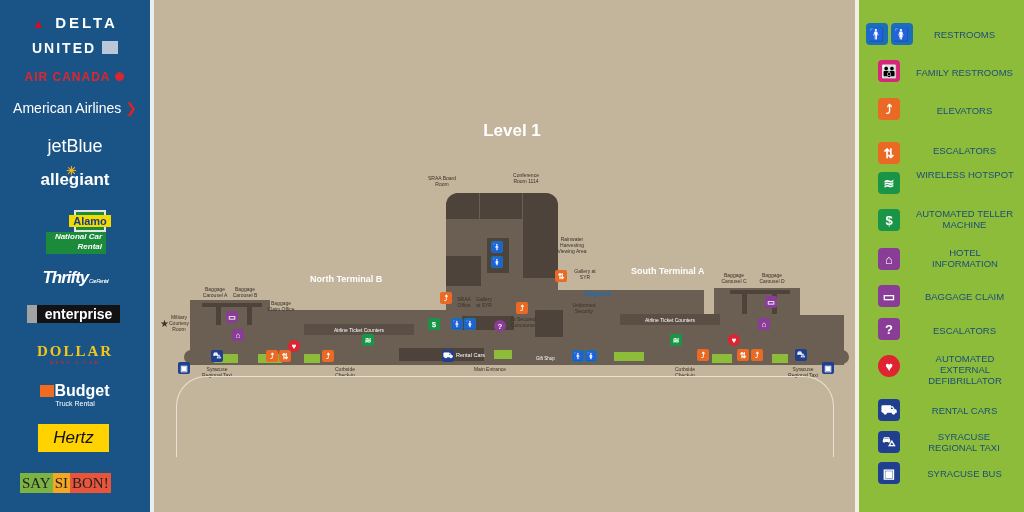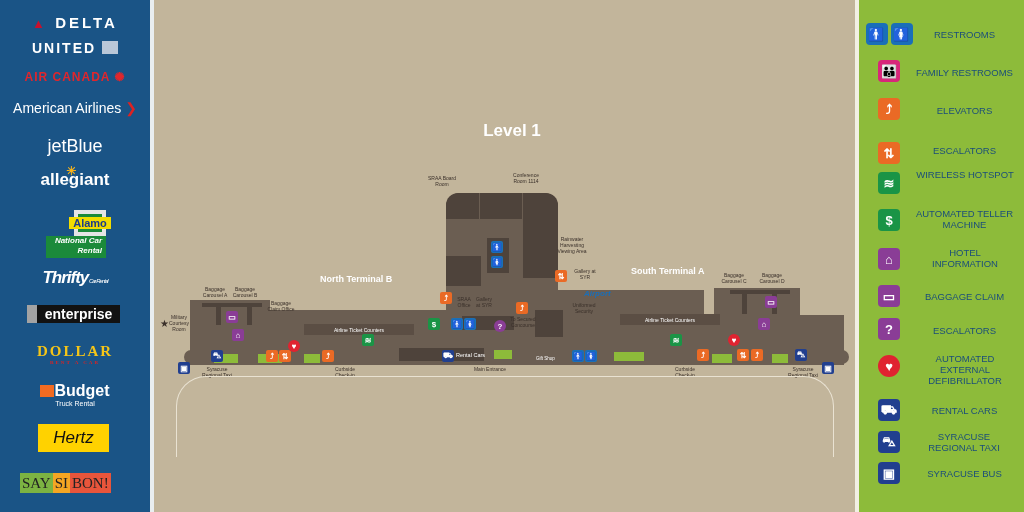--- a/index.html
+++ b/index.html
@@ -43,21 +43,21 @@
   </div>
   <div class="brand" style="top:100px;color:#fff;font-size:14px;">
     <span>American Airlines</span> <span style="color:#d22;">❯</span>
   </div>
   <div class="brand" style="top:136px;color:#fff;font-size:18px;">jetBlue</div>
   <div class="brand" style="top:170px;color:#fff;font-weight:bold;font-size:17px;">
     <span style="position:absolute;left:66px;top:-6px;color:#f6b21b;font-size:12px;">☀</span>
     <span>allegiant</span>
   </div>
   <div style="position:absolute;left:46px;top:210px;width:60px;height:44px;">
-    <div style="background:#1b8a3a;height:18px;border:4px solid #e5e5e5;display:flex;align-items:center;justify-content:center;margin-left:28px;">
+    <div style="background:#1b8a3a;height:18px;border:2px solid #e5e5e5;display:flex;align-items:center;justify-content:center;margin-left:28px;">
       <span style="background:#f2dc00;color:#1b3c8a;font-weight:bold;font-size:11px;padding:0 4px;">Alamo</span>
     </div>
     <div style="background:#1b8a3a;height:22px;color:#fff;font-size:8px;font-style:italic;font-weight:bold;text-align:right;padding-right:4px;line-height:10px;">National Car Rental</div>
   </div>
   <div class="brand" style="top:268px;color:#fff;font-weight:bold;font-style:italic;font-size:17px;letter-spacing:-1px;">Thrifty<span style="font-size:6px;font-weight:normal;"> Car Rental</span></div>
   <div style="position:absolute;left:27px;top:305px;width:93px;height:18px;background:#121212;color:#fff;font-weight:bold;font-size:14px;text-align:center;line-height:18px;border-left:10px solid #a3a3a3;box-sizing:border-box;">enterprise</div>
   <div class="brand" style="top:343px;color:#f5c518;font-family:'Liberation Serif',serif;font-weight:bold;font-size:15px;letter-spacing:2px;">DOLLAR<div style="font-size:5px;color:#d22;letter-spacing:2px;">RENT A CAR</div></div>
   <div class="brand" style="top:382px;color:#fff;font-weight:bold;font-size:16px;">
     <span style="display:inline-block;width:14px;height:12px;background:#f26b21;vertical-align:-1px;"></span>Budget
     <div style="font-size:7px;font-weight:normal;">Truck Rental</div>
@@ -102,21 +102,21 @@
   <div class="dark" style="left:308px;top:316px;width:52px;height:14px;"></div>
   <div class="dark" style="left:245px;top:348px;width:85px;height:13px;"></div>
 
   <div class="band" style="left:150px;top:324px;width:110px;">
       <span>Airline Ticket Counters</span>
     </div>
   <div class="band" style="left:466px;top:314px;width:100px;">
       <span>Airline Ticket Counters</span>
     </div>
 
-  <div class="wlbl" style="left:166px;top:274px;">North Terminal B</div>
+  <div class="wlbl" style="left:156px;top:274px;">North Terminal B</div>
   <div class="wlbl" style="left:477px;top:266px;">South Terminal A</div>
 
   <div class="lbl" style="left:268px;top:175px;width:40px;">SRAA Board Room</div>
   <div class="lbl" style="left:352px;top:172px;width:40px;">Conference Room 1114</div>
   <div class="lbl" style="left:398px;top:236px;width:40px;">Rainwater Harvesting Viewing Area</div>
   <div class="lbl" style="left:416px;top:268px;width:30px;">Gallery at SYR</div>
   <div style="position:absolute;left:430px;top:289px;color:#1a6fb8;font-weight:bold;font-style:italic;font-size:8px;">Airport</div>
   <div class="lbl" style="left:410px;top:302px;width:40px;">Uniformed Security</div>
   <div class="lbl" style="left:300px;top:296px;width:20px;">SRAA Office</div>
   <div class="lbl" style="left:320px;top:296px;width:20px;">Gallery at SYR</div>

